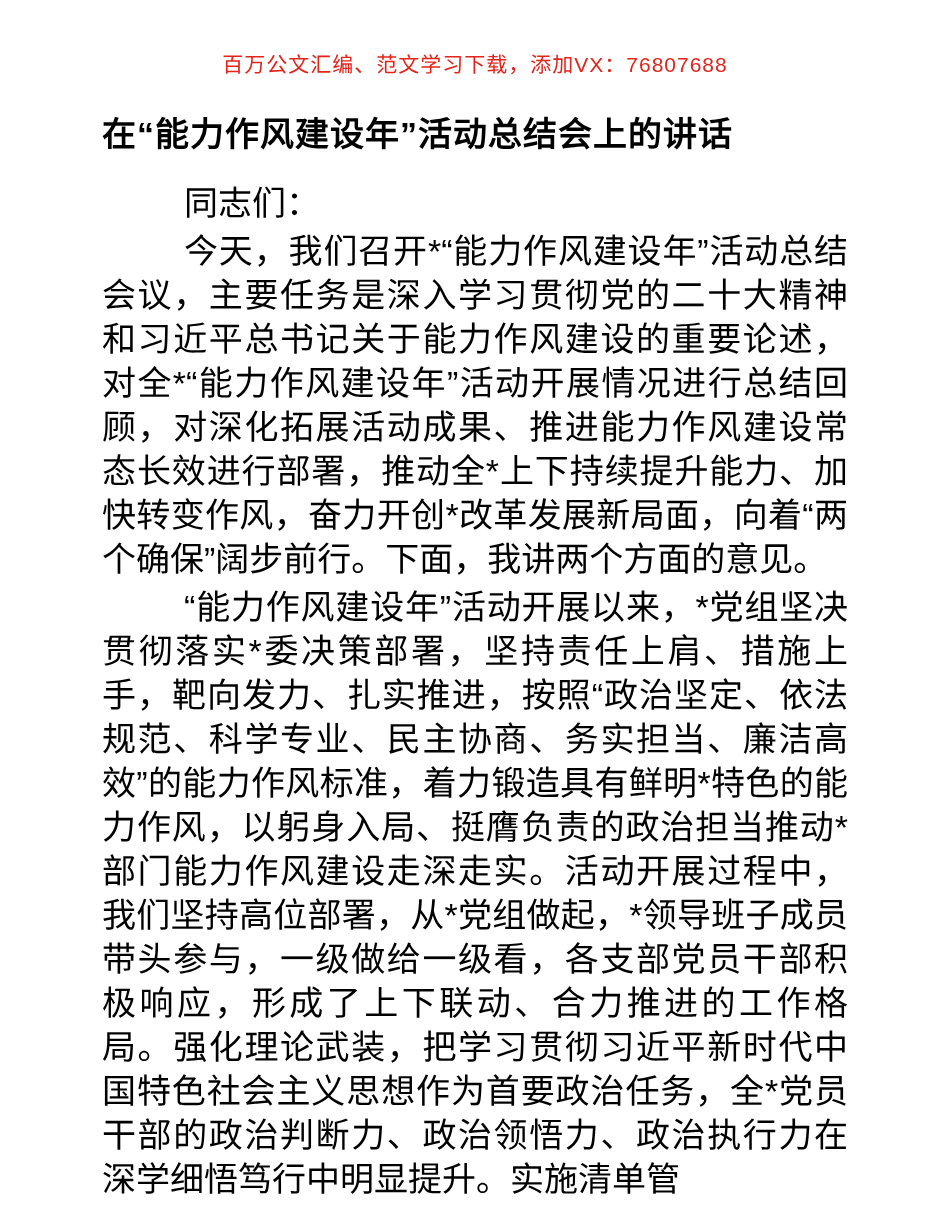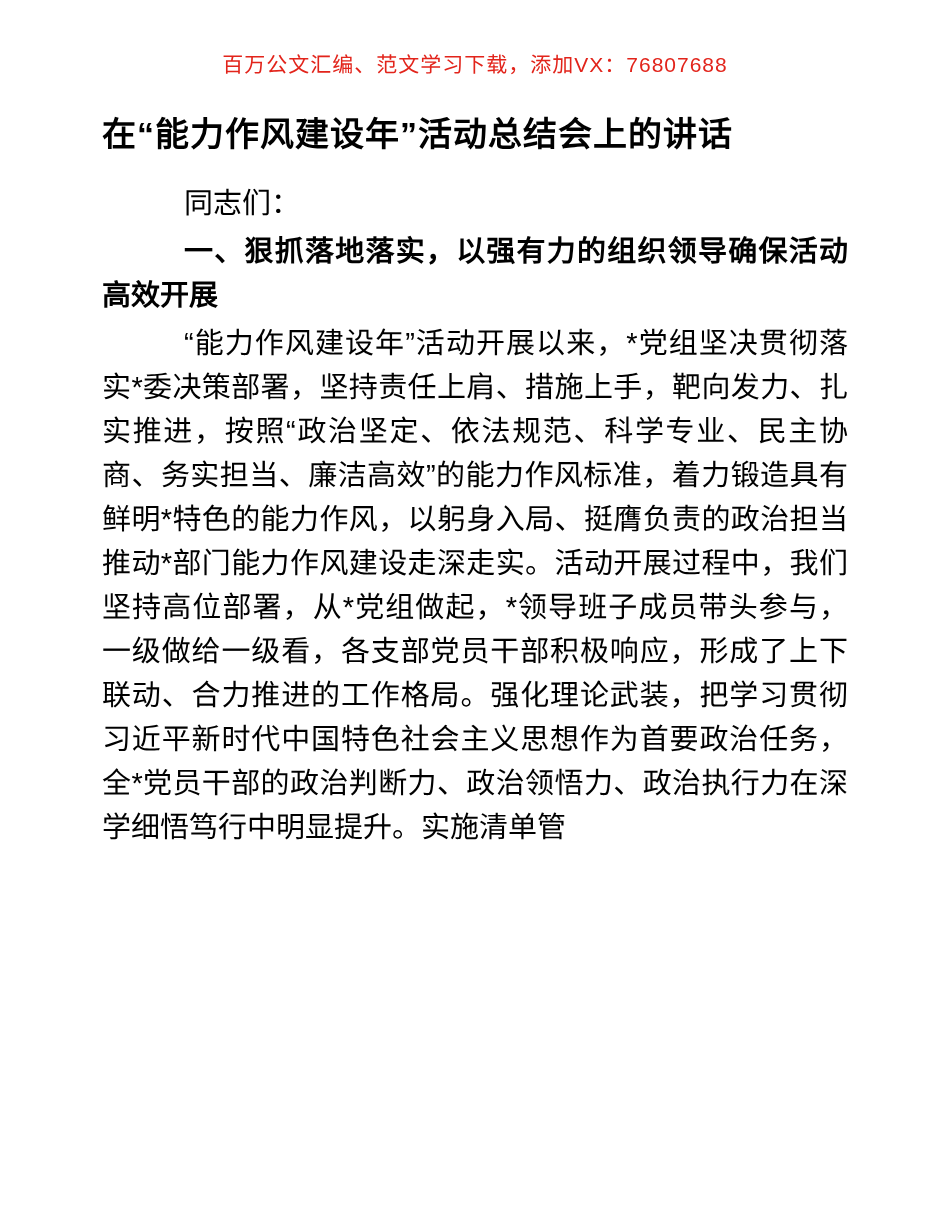--- a/index.html
+++ b/index.html
@@ -33,21 +33,21 @@
     margin-top: 30px;
     text-align: left;
     font-size: 34px;
     line-height: 48px;
     font-weight: bold;
     letter-spacing: 1px;
     white-space: nowrap;
   }
   .doc-body {
     margin-top: 0;
-    font-size: 29px;
+    font-size: 34px;
     line-height: 44px;
     text-align: justify;
   }
   .doc-body p {
     margin: 0 0 4px 0;
     text-indent: 82px;
   }
   .section-heading {
     font-weight: bold;
   }
@@ -58,20 +58,20 @@
 <div class="page">
 
   <div class="banner">百万公文汇编、范文学习下载，添加VX：76807688</div>
 
   <h1 class="doc-title">在“能力作风建设年”活动总结会上的讲话</h1>
 
   <div class="doc-body">
 
     <p>同志们：</p>
 
+    <p>今天，我们召开*“能力作风建设年”活动总结会议，主要任务是深入学习贯彻党的二十大精神和习近平总书记关于能力作风建设的重要论述，对全*“能力作风建设年”活动开展情况进行总结回顾，对深化拓展活动成果、推进能力作风建设常态长效进行部署，推动全*上下持续提升能力、加快转变作风，奋力开创*改革发展新局面，向着“两个确保”阔步前行。下面，我讲两个方面的意见。</p>
 
-    <p class="section-heading">一、狠抓落地落实，以强有力的组织领导确保活动高效开展</p>
 
     <p>“能力作风建设年”活动开展以来，*党组坚决贯彻落实*委决策部署，坚持责任上肩、措施上手，靶向发力、扎实推进，按照“政治坚定、依法规范、科学专业、民主协商、务实担当、廉洁高效”的能力作风标准，着力锻造具有鲜明*特色的能力作风，以躬身入局、挺膺负责的政治担当推动*部门能力作风建设走深走实。活动开展过程中，我们坚持高位部署，从*党组做起，*领导班子成员带头参与，一级做给一级看，各支部党员干部积极响应，形成了上下联动、合力推进的工作格局。强化理论武装，把学习贯彻习近平新时代中国特色社会主义思想作为首要政治任务，全*党员干部的政治判断力、政治领悟力、政治执行力在深学细悟笃行中明显提升。实施清单管</p>
 
   </div>
 
 </div>
 
 </body></html>

